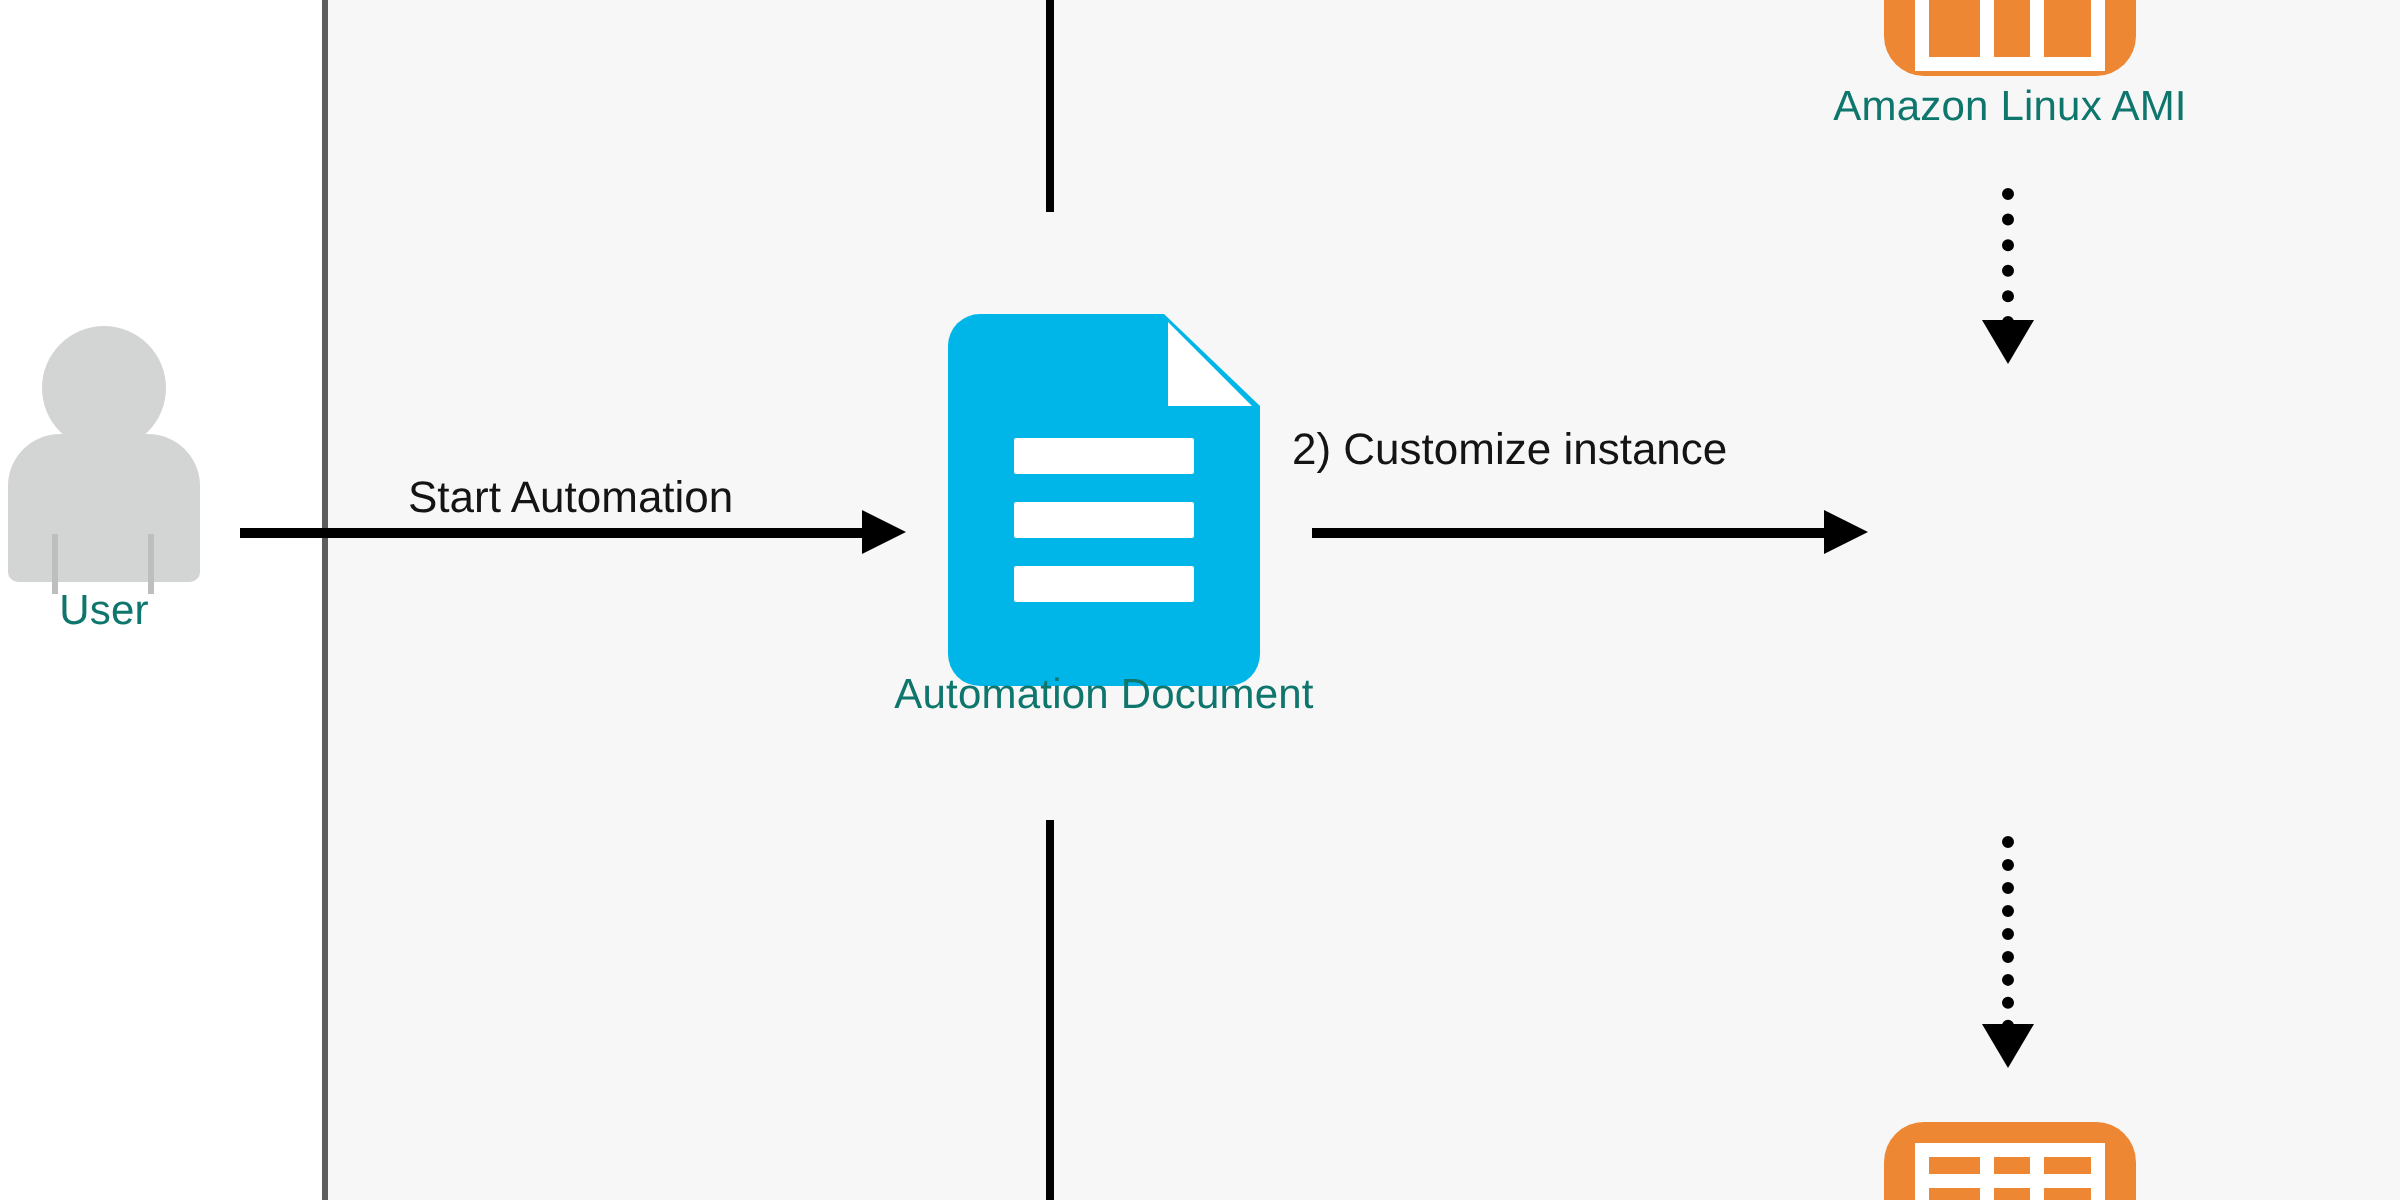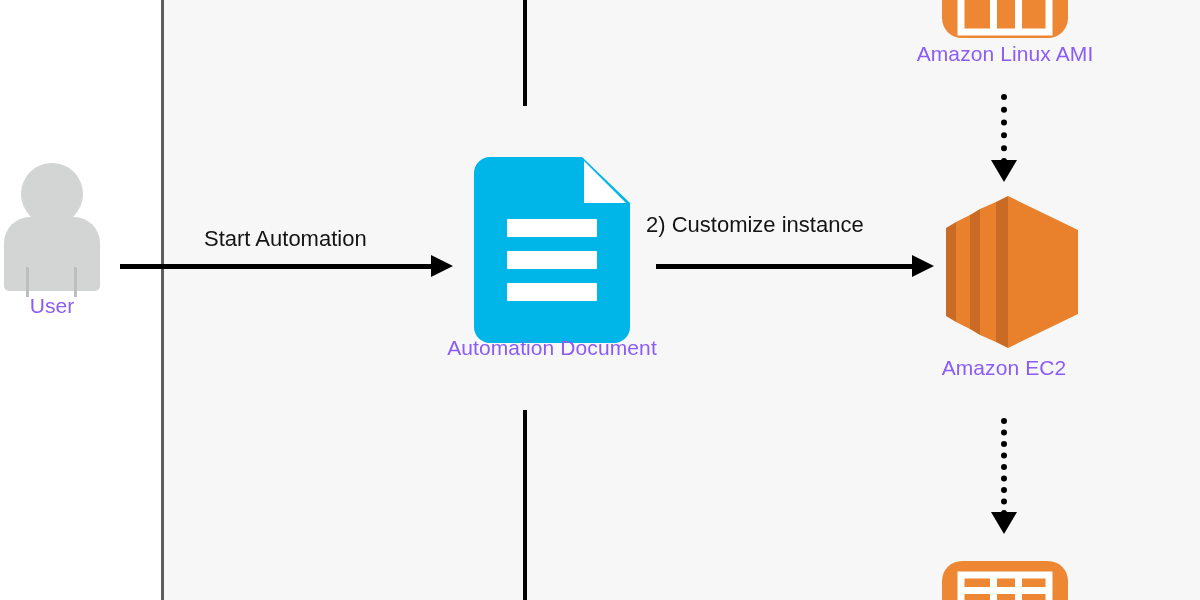--- a/index.html
+++ b/index.html
@@ -49,21 +49,21 @@
   }
 
   
   .node {
     position: absolute;
   }
   .node-label {
     position: absolute;
     white-space: nowrap;
     font-size: 21px;
-    color: #8b5cf6;
+    color: #0f766e;
     letter-spacing: 0.1px;
     text-align: center;
     left: 50%;
     transform: translateX(-50%);
   }
 
   
   #user-node { left: 4px; top: 163px; width: 96px; height: 155px; }
   .user-head {
     position: absolute;
@@ -156,21 +156,21 @@
     left: 2px;
     width: 0; height: 0;
     border-left: 13px solid transparent;
     border-right: 13px solid transparent;
     border-top: 22px solid #000000;
   }
 
   #arrow-start-automation { left: 120px; top: 252px; width: 335px; }
   #arrow-start-automation .shaft { width: 313px; }
   #arrow-start-automation .head { left: 311px; }
-  #label-start-automation { left: 204px; top: 226px; text-align: center; }
+  #label-start-automation { left: 204px; top: 236px; text-align: center; }
 
   #arrow-customize { left: 656px; top: 252px; width: 280px; }
   #arrow-customize .shaft { width: 258px; }
   #arrow-customize .head { left: 256px; }
   #label-customize { left: 646px; top: 212px; }
 
   #arrow-ami-to-ec2 { left: 989px; top: 94px; height: 92px; }
   #arrow-ami-to-ec2 .dots { height: 70px; }
   #arrow-ami-to-ec2 .head-down { top: 66px; }
 
@@ -231,31 +231,20 @@
       <rect x="19" y="26" width="88" height="7" fill="#ffffff"></rect>
     </svg>
     <div class="node-label">Amazon Linux AMI</div>
   </div>
 
   <div class="arrow-v-dotted" id="arrow-ami-to-ec2">
     <div class="dots"></div>
     <div class="head-down"></div>
   </div>
 
-  <div class="node" id="ec2-node">
-    <svg class="ec2-shape" viewBox="0 0 148 152">
-      <polygon points="16,32 26,26 26,126 16,120" fill="#c96a25"></polygon>
-      <polygon points="26,26 40,19 40,133 26,126" fill="#e8802c"></polygon>
-      <polygon points="40,19 50,13 50,139 40,133" fill="#c96a25"></polygon>
-      <polygon points="50,13 66,6 66,146 50,139" fill="#e8802c"></polygon>
-      <polygon points="66,6 78,0 78,152 66,146" fill="#c96a25"></polygon>
-      <polygon points="78,0 148,34 148,118 78,152" fill="#e8802c"></polygon>
-    </svg>
-    <div class="node-label">Amazon EC2</div>
-  </div>
 
   <div class="arrow-v-dotted" id="arrow-ec2-to-ami">
     <div class="dots"></div>
     <div class="head-down"></div>
   </div>
 
   <div class="node" id="ami-bottom-node">
     <svg class="ami-shape" viewBox="0 0 126 82">
       <rect x="0" y="0" width="126" height="82" rx="20" ry="20" fill="#ed8733"></rect>
       <rect x="19" y="14" width="88" height="62" fill="none" stroke="#ffffff" stroke-width="7"></rect>

